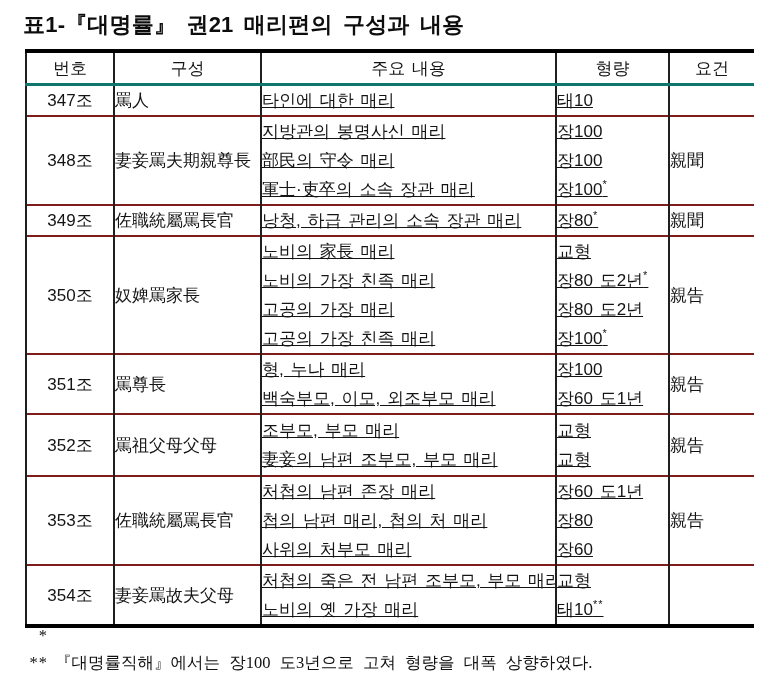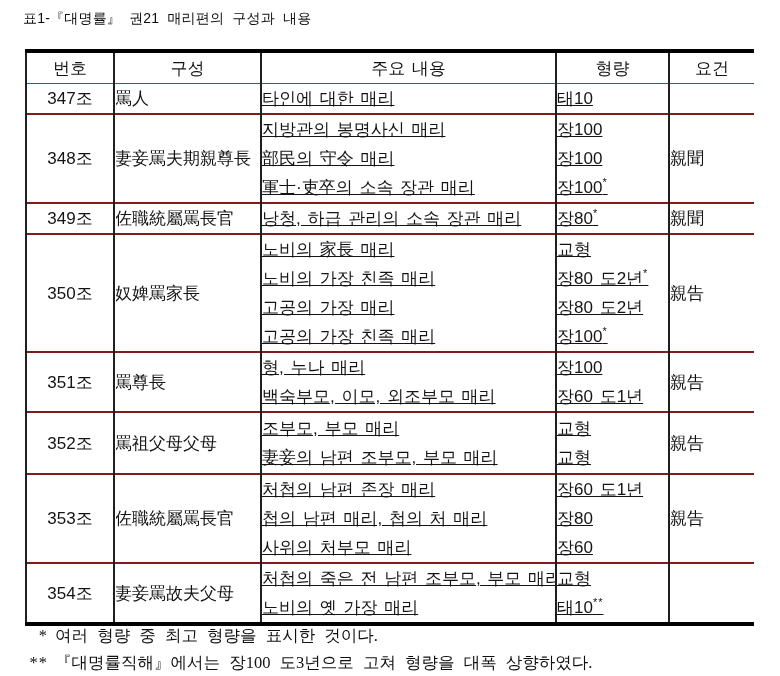--- a/index.html
+++ b/index.html
@@ -10,22 +10,22 @@
     background: #ffffff;
     color: #111111;
     font-family: "Liberation Sans", sans-serif;
     overflow: hidden;
   }
   .title {
     position: absolute;
     left: 23px;
     top: 10px;
     margin: 0;
-    font-size: 14px;
-    font-weight: 400;
+    font-size: 22px;
+    font-weight: 700;
     letter-spacing: 0.2px;
     word-spacing: 4px;
     color: #0d0d0d;
     white-space: nowrap;
   }
   table.tbl {
     position: absolute;
     left: 25px;
     top: 49px;
     width: 728px;
@@ -37,34 +37,34 @@
     color: #141414;
   }
   .tbl th, .tbl td {
     border-left: 2px solid #1f1f1f;
     vertical-align: middle;
     padding: 0;
     overflow: hidden;
     word-spacing: 2px;
   }
   .tbl thead th {
-    border-bottom: 1px solid #0f766e;
+    border-bottom: 3px solid #0f766e;
     height: 30px;
     font-weight: normal;
     text-align: center;
   }
   .tbl tbody tr + tr td { border-top: 2px solid #7f1d1d; }
   tr.h29  { height: 29px; }
   tr.h89  { height: 89px; }
   tr.h117 { height: 117px; }
   tr.h61  { height: 46px; }
   tr.h62  { height: 62px; }
   tr.h60  { height: 60px; }
   .c-no   { text-align: center; }
-  .c-comp { padding-left: 11px; border-radius: 9px; }
+  .c-comp { padding-left: 11px; }
   .c-cont { padding-left: 11px; }
   .c-pen  { padding-left: 9px; }
   .c-cond { text-align: left; }
   .line { line-height: 29px; white-space: nowrap; text-decoration: underline; }
   sup.mark {
     font-size: 11px;
     line-height: 0;
     vertical-align: super;
     letter-spacing: 1px;
   }
@@ -221,21 +221,20 @@
         </td>
         <td class="c-cond"></td>
       </tr>
 
     </tbody>
   </table>
 
   <div class="footnotes">
     <div class="fn">
       <span class="fn-marker">*</span>
-      <span class="fn-text">여러 형량 중 최고 형량을 표시한 것이다.</span>
     </div>
     <div class="fn">
       <span class="fn-marker">**</span>
       <span class="fn-text">『대명률직해』에서는 장100 도3년으로 고쳐 형량을 대폭 상향하였다.</span>
     </div>
   </div>
 
 </div>
 
 </body></html>

